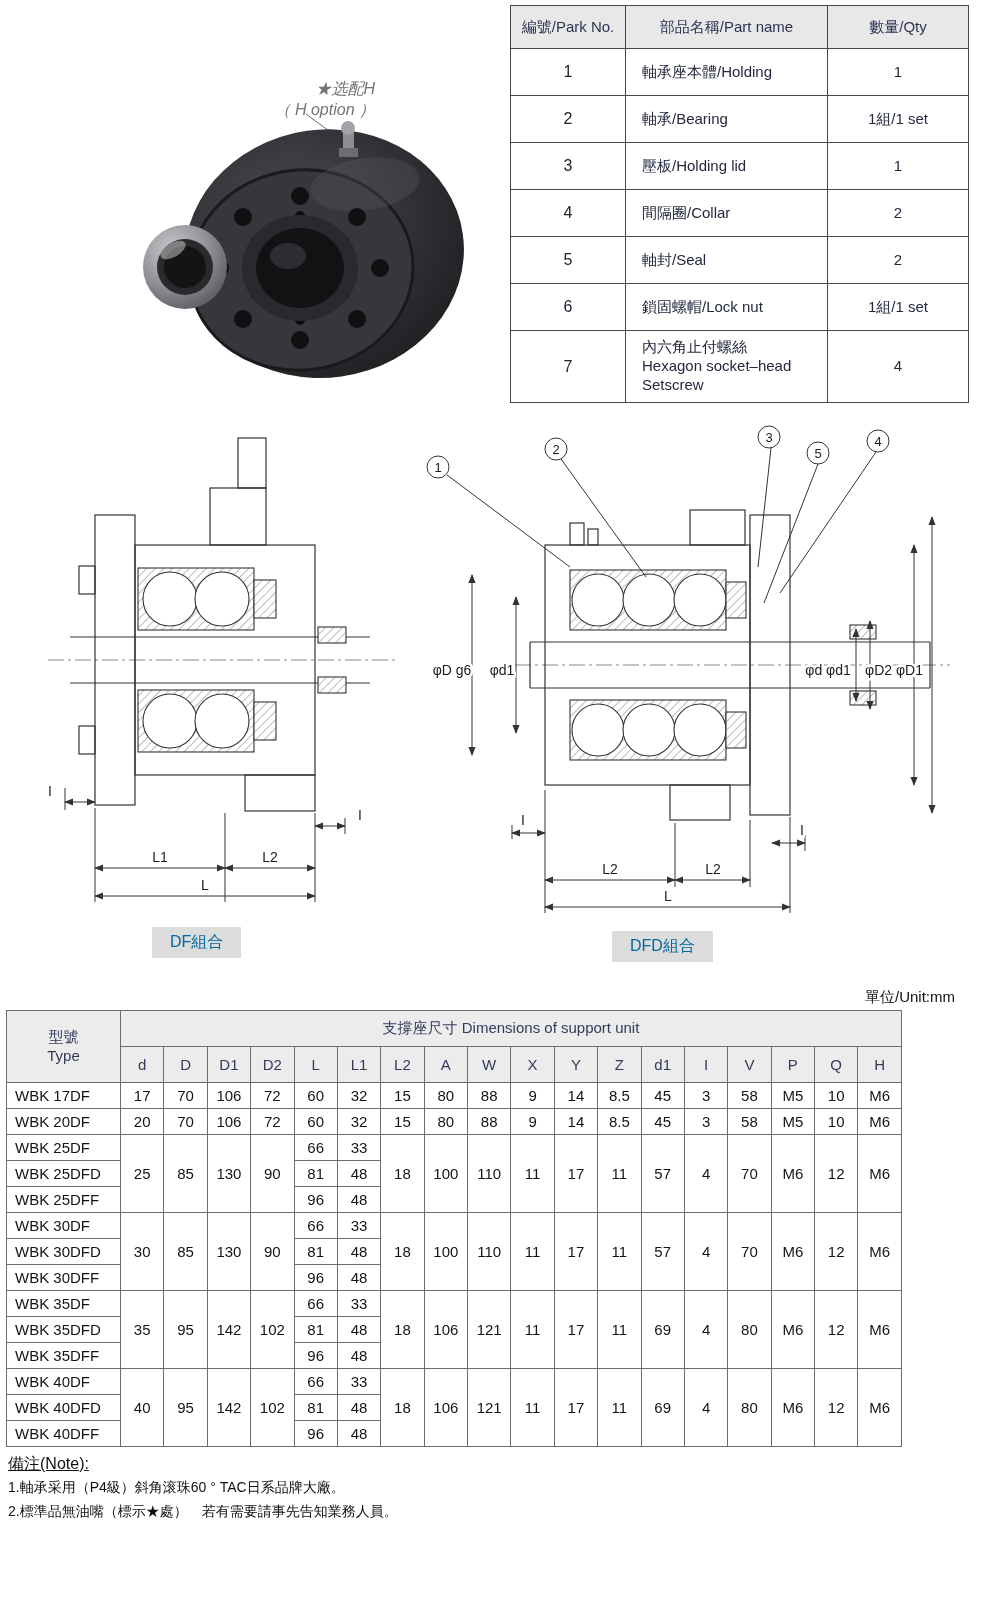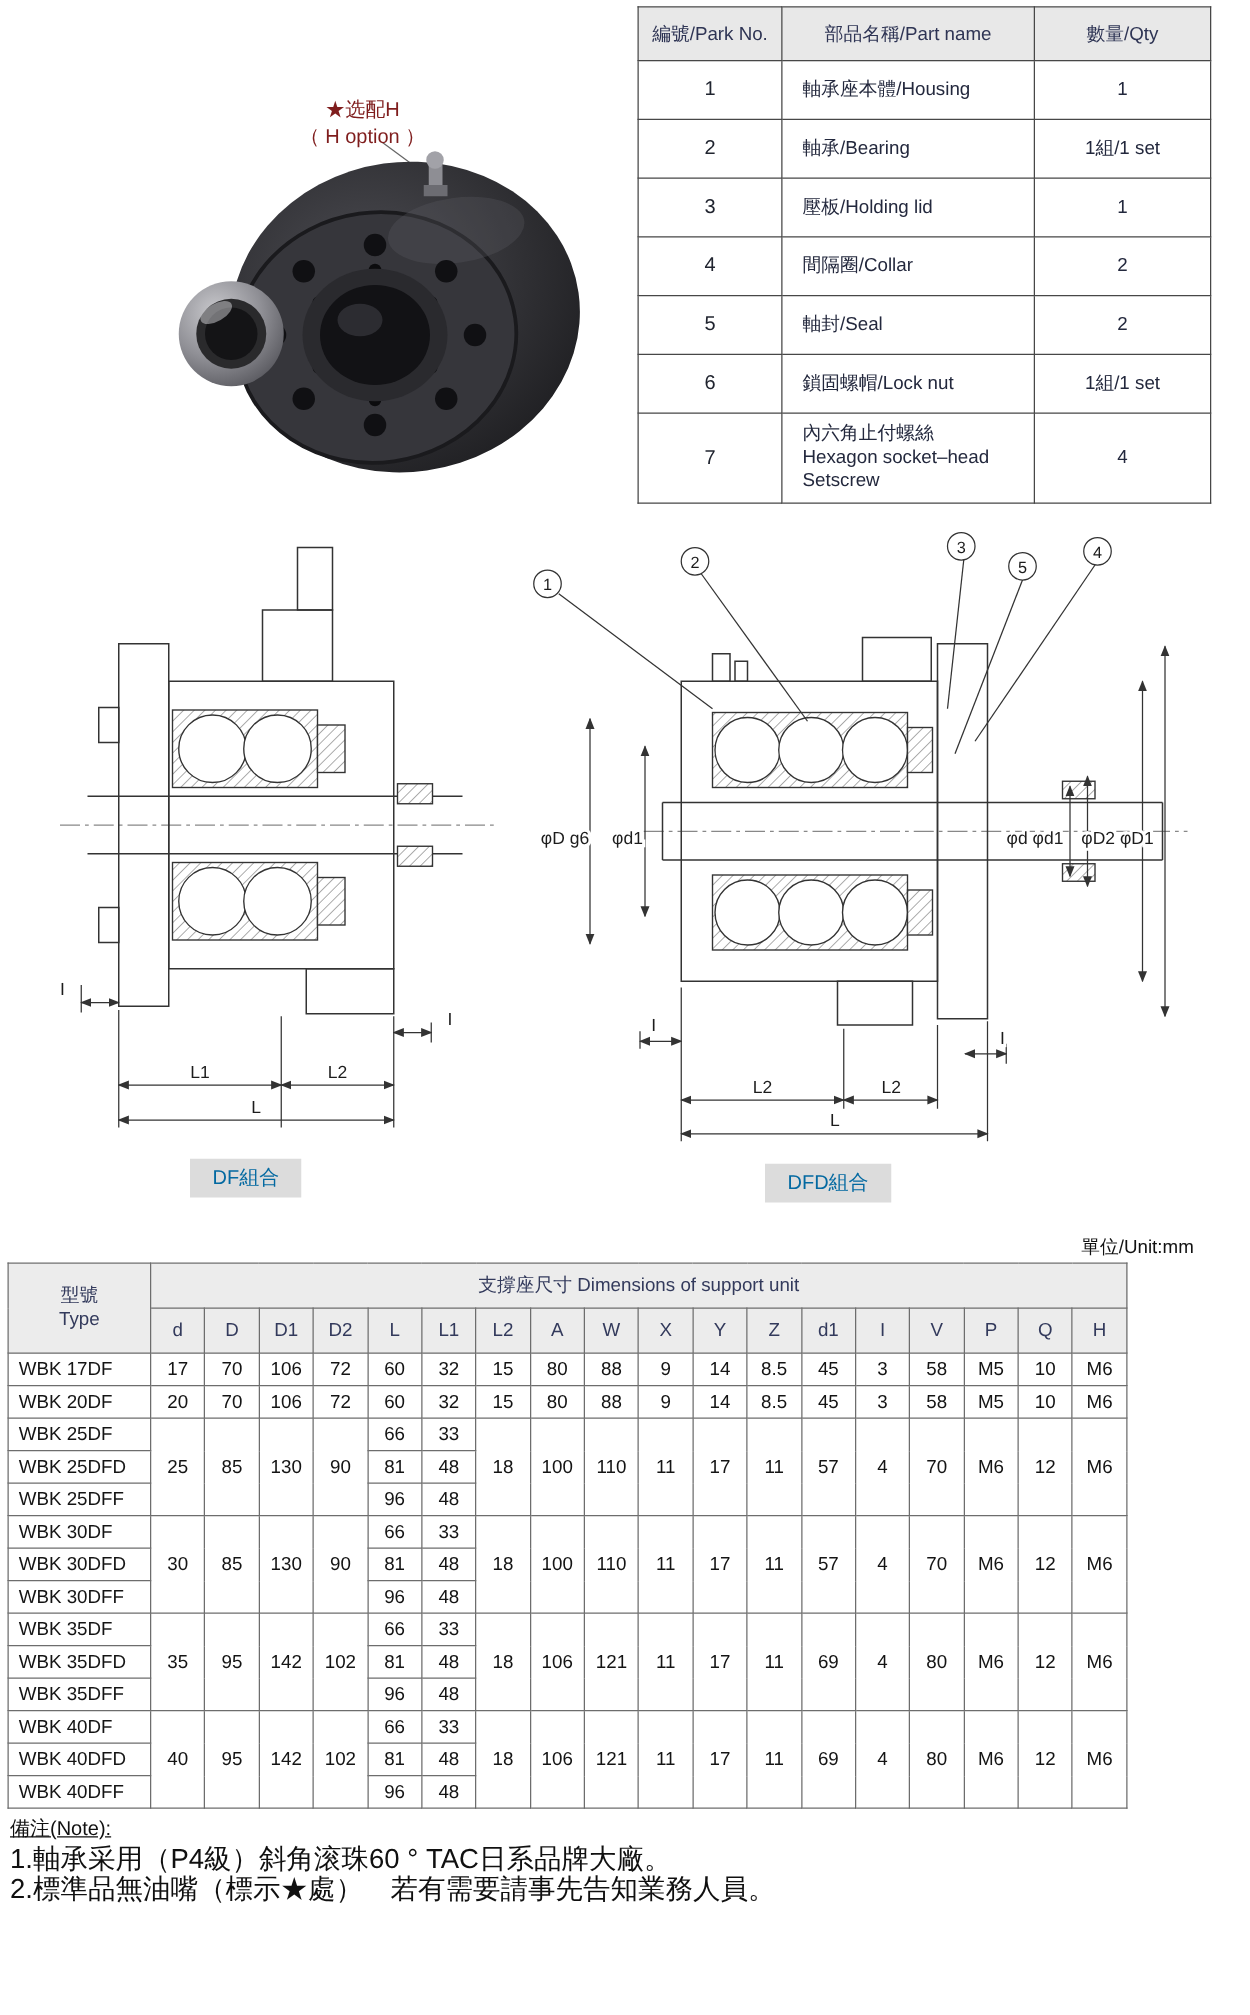--- a/index.html
+++ b/index.html
@@ -2,22 +2,22 @@
 <html><head>
 <meta charset="utf-8">
 <style>
   * { margin:0; padding:0; box-sizing:border-box; }
   html,body { background:#fff; }
   body { font-family:"Liberation Sans", sans-serif; color:#222; }
   .page { position:relative; width:1000px; height:1612px; background:#fff; overflow:hidden; }
 
   
   .photo { position:absolute; left:140px; top:100px; }
-  .photo-annotation { position:absolute; left:205px; top:78px; width:170px; text-align:center;
-    font-size:16px; line-height:21px; color:#7f1d1d; white-space:pre-line; z-index:2; }
+  .photo-annotation { position:absolute; left:205px; top:78px; width:170px; text-align:right;
+    font-size:16px; line-height:21px; color:#737373; white-space:pre-line; z-index:2;font-style:italic; }
 
   
   .parts-table { position:absolute; left:510px; top:5px; width:458px; border-collapse:collapse; table-layout:fixed; }
   .parts-table th, .parts-table td { border:1px solid #474747; }
   .parts-table th { background:#e8e8e8; color:#2e3454; font-weight:normal; font-size:15px; height:43px; }
   .parts-table td { font-size:15px; color:#23283d; text-align:center; height:47px; white-space:pre-line; line-height:1.25; }
   .parts-table td.num { font-size:16px; color:#20242f; }
   .parts-table td.name { text-align:left; padding-left:16px; }
   .parts-table tr.tall td { height:72px; }
 
@@ -38,21 +38,21 @@
   .dim-table th, .dim-table td { border:1px solid #6d6d6d; text-align:center; }
   .dim-table th { background:#ececec; color:#333a5c; font-weight:normal; }
   .dim-table thead tr th { height:36px; }
   .dim-table th.type-h { white-space:pre-line; line-height:1.25; }
   .dim-table td { height:26px; color:#141414; padding:0 1px; }
   .dim-table td.t { text-align:left; padding-left:8px; white-space:nowrap;margin-left:47px; }
 
   
   .notes { position:absolute; left:8px; top:1452px; color:#101010; }
   .notes .n-title { font-size:16px; line-height:23px;text-decoration:underline; }
-  .notes .zh { font-size:22px; line-height:24px; }
+  .notes .zh { font-size:14px; line-height:24px; }
   .notes .en { font-size:17px; line-height:24px; }
 </style>
 </head>
 <body>
 
 <div class="page">
 
   <div class="photo-annotation">★选配H
 （ H option ）</div>
 
@@ -121,21 +121,21 @@
     <thead>
       <tr>
         <th>編號/Park No.</th>
         <th>部品名稱/Part name</th>
         <th>數量/Qty</th>
       </tr>
     </thead>
     <tbody>
       <tr>
         <td class="num">1</td>
-        <td class="name">軸承座本體/Housing</td>
+        <td class="name">軸承座本體/Holding</td>
         <td>1</td>
       </tr>
       <tr>
         <td class="num">2</td>
         <td class="name">軸承/Bearing</td>
         <td>1組/1 set</td>
       </tr>
       <tr>
         <td class="num">3</td>
         <td class="name">壓板/Holding lid</td>

